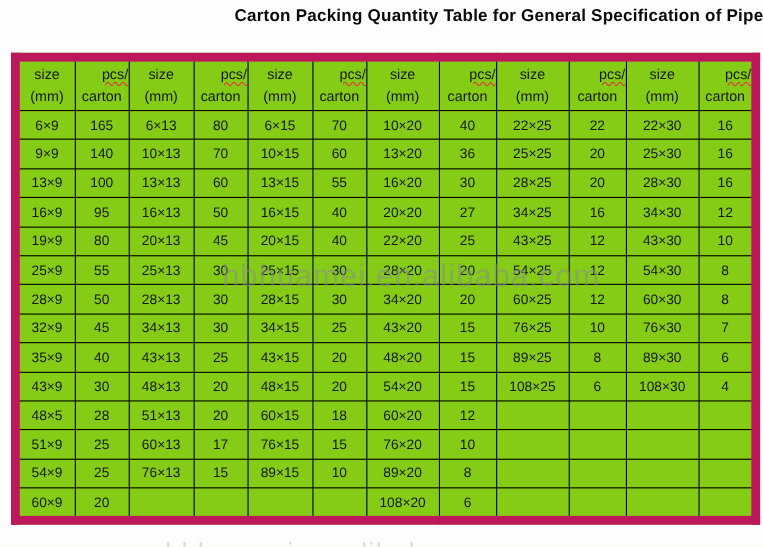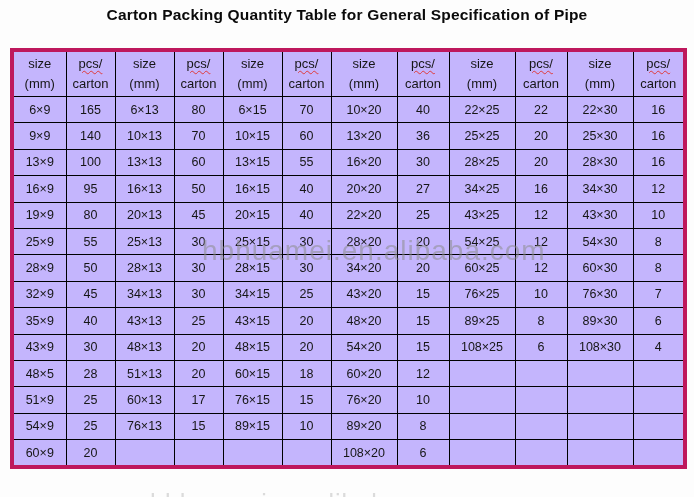--- a/index.html
+++ b/index.html
@@ -14,35 +14,35 @@
     height: 497px;
     background: #fdfdfd;
     overflow: hidden;
   }
   .page-title {
     position: absolute;
     top: 6px;
     left: 0;
     width: 100%;
     margin: 0;
-    text-align: center;
+    text-align: right;
     font-size: 15.5px;
     font-weight: bold;
     color: #0a0a0a;
     letter-spacing: 0.2px;
   }
   table.packing-table {
     position: absolute;
     left: 10px;
     top: 48px;
     width: 568px;
     border-collapse: collapse;
     table-layout: fixed;
-    border: 4px solid #be185d;
-    background: #c4b5fd;
+    border: 8px solid #be185d;
+    background: #84cc16;
   }
   th, td {
     border: 1px solid #000;
     text-align: center;
     vertical-align: middle;
     padding: 0;
     color: #161616;
     overflow: hidden;
     white-space: nowrap;
   }
@@ -55,20 +55,21 @@
   td {
     font-size: 12.5px;
     height: 25.4px;
   }
   .squiggle {
     text-decoration-line: underline;
     text-decoration-style: wavy;
     text-decoration-color: #e03a3a;
     text-decoration-thickness: 1px;
     text-underline-offset: 2px;
+    text-align: right;
   }
   .watermark {
     position: absolute;
     left: 202px;
     top: 235px;
     font-size: 28px;
     letter-spacing: 1px;
     color: rgba(140, 140, 140, 0.55);
     white-space: nowrap;
     z-index: 5;

